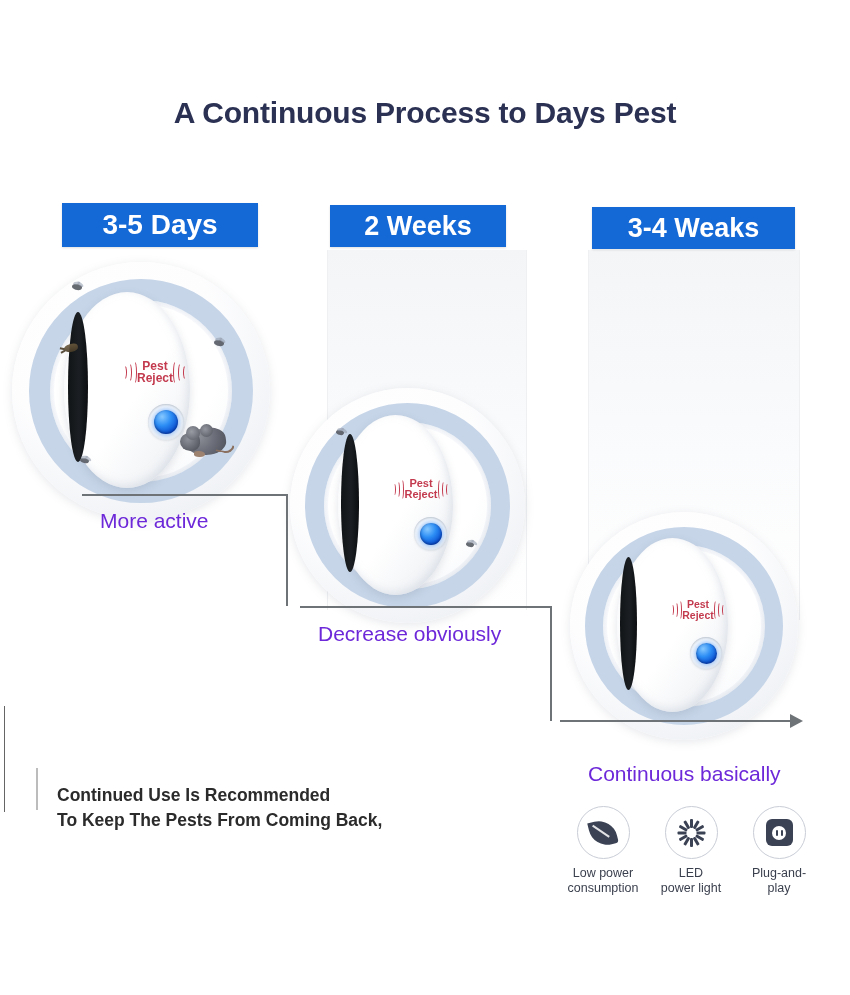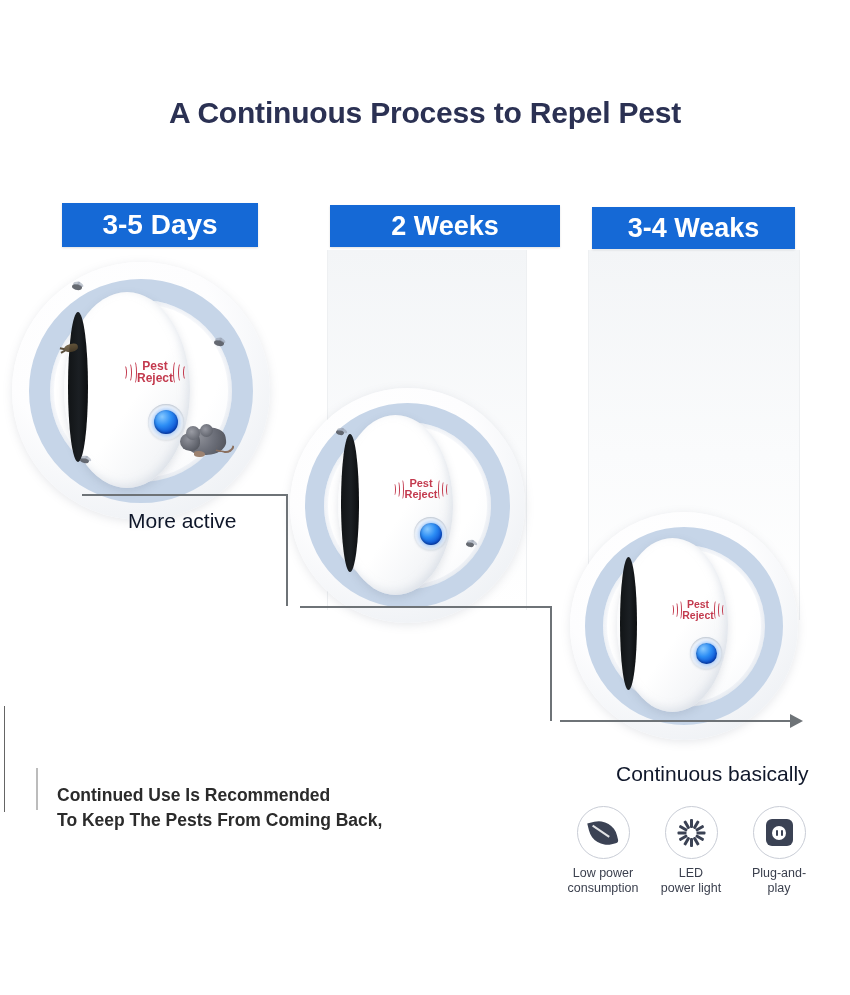--- a/index.html
+++ b/index.html
@@ -70,21 +70,21 @@
     color: #ffffff;
     font-weight: bold;
     text-align: center;
     display: flex;
     align-items: center;
     justify-content: center;
     white-space: nowrap;
     box-shadow: 0 1px 2px rgba(0,0,0,.12);
   }
   .badge.b1 { left: 62px;  top: 203px; width: 196px; height: 44px; font-size: 28px; }
-  .badge.b2 { left: 330px; top: 205px; width: 230px; height: 42px; font-size: 27px; }
+  .badge.b2 { left: 330px; top: 205px; width: 176px; height: 42px; font-size: 27px; }
   .badge.b3 { left: 592px; top: 207px; width: 203px; height: 42px; font-size: 27px; }
 
   
   .device {
     position: absolute;
     border-radius: 50%;
     background:
       radial-gradient(circle at 38% 30%, #ffffff 0%, #fdfdfe 45%, #f2f4f7 72%, #e8ecf1 100%);
     box-shadow: 0 2px 10px rgba(120,130,145,.18);
   }
@@ -228,24 +228,23 @@
     position: absolute;
     width: 0; height: 0;
     border-top: 7px solid transparent;
     border-bottom: 7px solid transparent;
     border-left: 13px solid #6e7377;
   }
 
   
   .caption {
     position: absolute;
-    color: #0f172a;
+    color: #6d28d9;
     font-size: 21px;
     white-space: nowrap;
-    margin-left: 28px;
   }
   .cap1 { left: 100px; top: 509px; }
   .cap2 { left: 318px; top: 622px; }
   .cap3 { left: 588px; top: 762px; }
 
   
   .note {
     position: absolute;
     left: 57px;
     top: 783px;
@@ -319,21 +318,21 @@
   .socket-ic .hole::after  { right: 3.5px; }
 </style>
 </head>
 <body>
 
 <div id="page">
 
   <div class="edge-line"></div>
   <div class="edge-line2"></div>
 
-  <div class="title">A Continuous Process to Repel Pest</div>
+  <div class="title">A Continuous Process to Days Pest</div>
 
   <div class="panel p2"></div>
   <div class="panel p3"></div>
 
   <div class="badge b1">3-5 Days</div>
 
   <div class="device" style="left:12px; top:262px; width:258px; height:258px;">
     <div class="ring" style="left:17px; top:17px; width:224px; height:224px; border-width:21px;"></div>
     <div class="ring-inner" style="left:42px; top:42px; width:174px; height:174px;"></div>
 
@@ -408,20 +407,21 @@
     <div class="led-ring" style="left:124px; top:129px; width:33px; height:33px;"></div>
     <div class="led" style="left:130px; top:135px; width:22px; height:22px;"></div>
 
     <div class="pest fly" style="left:46px; top:42px; width:8px; height:5px;"></div>
     <div class="pest fly" style="left:176px; top:154px; width:8px; height:5px;"></div>
   </div>
 
   <div class="conn conn-h" style="left:300px; top:606px; width:252px;"></div>
   <div class="conn conn-v" style="left:550px; top:606px; height:115px;"></div>
 
+  <div class="caption cap2">Decrease obviously</div>
 
   <div class="badge b3">3-4 Weaks</div>
 
   <div class="device" style="left:570px; top:512px; width:228px; height:228px;">
     <div class="ring" style="left:15px; top:15px; width:198px; height:198px; border-width:18px;"></div>
     <div class="ring-inner" style="left:37px; top:37px; width:154px; height:154px;"></div>
 
     <div class="body-oval" style="left:47px; top:26px; width:111px; height:174px;"></div>
     <div class="slot" style="left:50px; top:45px; width:17px; height:133px;"></div>
 

